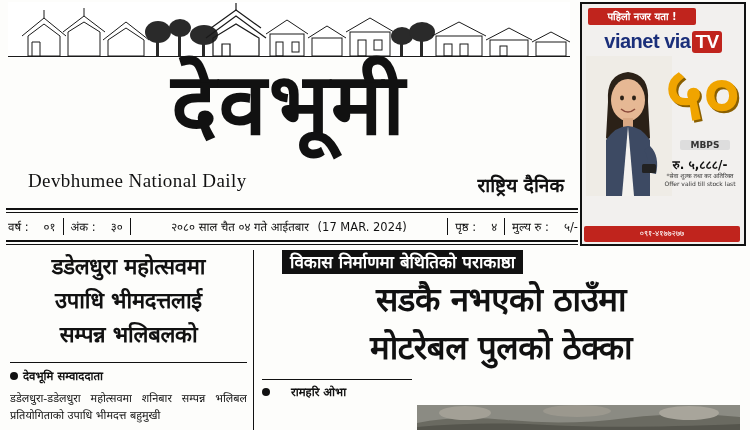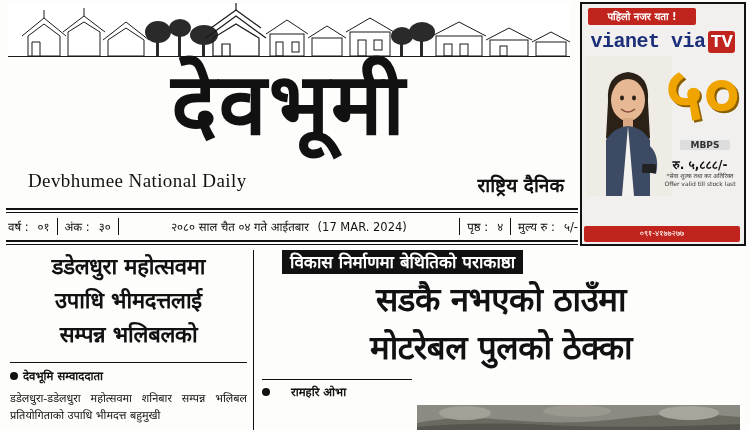--- a/index.html
+++ b/index.html
@@ -100,21 +100,21 @@
     line-height: 17px;
     text-align: center;
     border-radius: 2px;
   }
   .ad-brand {
     position: absolute;
     left: 0;
     top: 26px;
     width: 162px;
     text-align: center;
-    font-family: Liberation Mono, monospace;
+    font-family: Liberation Sans, sans-serif;
     font-size: 20px;
     font-weight: bold;
     color: #1b2f7a;
     letter-spacing: -0.5px;
   }
   .ad-brand .tv {
     display: inline-block;
     background: #c0241d;
     color: #fff;
     border-radius: 3px;
@@ -226,21 +226,21 @@
     display: flex;
     align-items: center;
     font-family: "DejaVu Sans", sans-serif;
     font-size: 11.5px;
     color: #111;
     white-space: nowrap;
   }
   .infobar .seg {
     display: flex;
     align-items: center;
-    gap: 9px;
+    gap: 15px;
   }
   .infobar .divider {
     width: 1px;
     height: 17px;
     background: #111;
     margin: 0 7px;
   }
   .infobar .grow { flex: 1 1 auto; }
 
   

